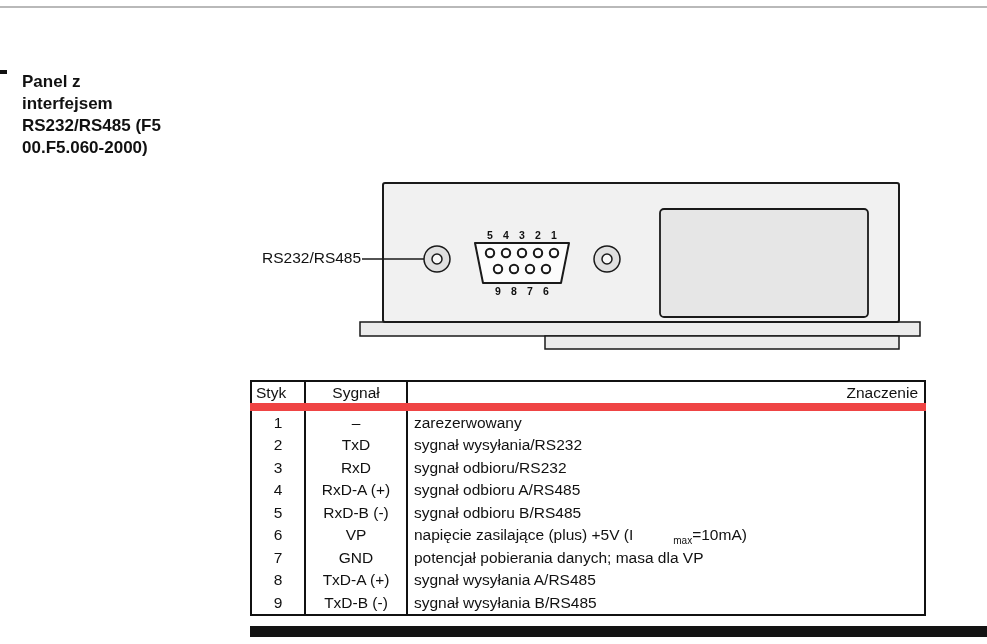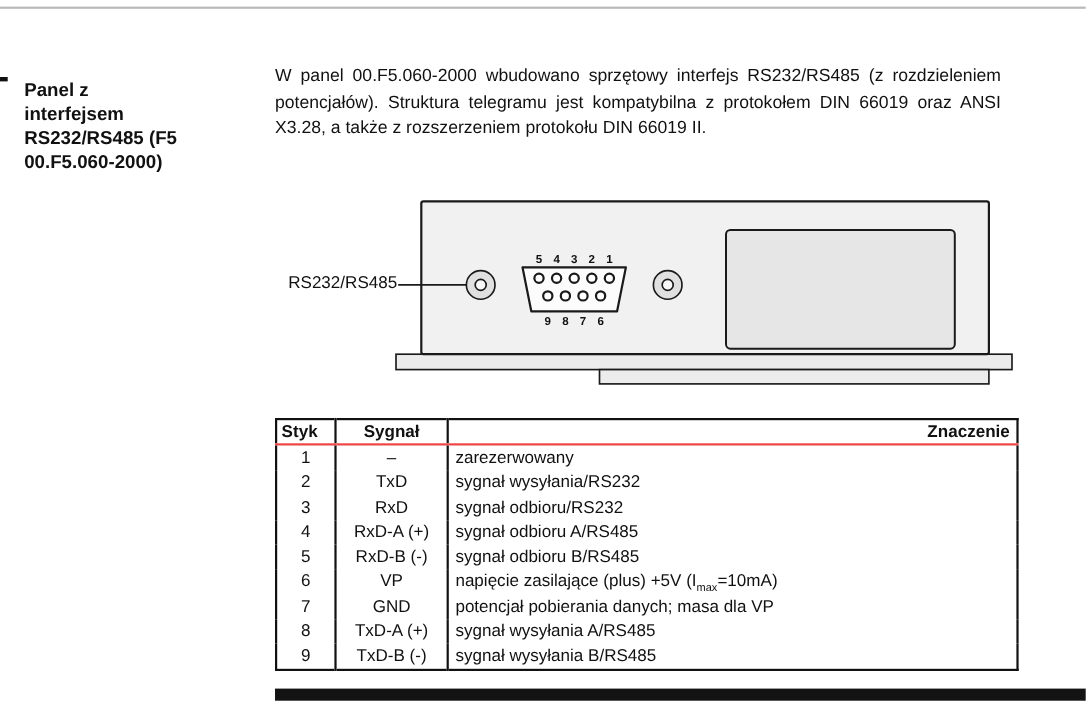--- a/index.html
+++ b/index.html
@@ -56,52 +56,51 @@
     border-collapse: collapse; background: #fff;
     border: 2px solid #111;
     table-layout: fixed;
   }
   .pin-table th, .pin-table td {
     font-size: 15.5px; line-height: 21px;
     padding: 0 6px; color: #111;
     overflow: hidden; white-space: nowrap;
   }
   .pin-table thead th {
-    border-bottom: 2px solid #ef4444;
-    font-weight: bold; height: 20px;
+    border-bottom: 8px solid #ef4444;
+    font-weight: normal; height: 20px;
   }
   .pin-table th + th, .pin-table td + td { border-left: 2px solid #111; }
   .pin-table td { height: 22.5px; }
   .col-styk { width: 40px; text-align: center; }
   th.col-styk { text-align: left; padding-left: 4px; }
   .col-sygnal { width: 88px; text-align: center; }
   th.col-sygnal { text-align: center; }
   .col-znaczenie { width: 502px; text-align: left; padding-left: 8px; }
   th.col-znaczenie { text-align: right; padding-left: 8px; margin-left: 40px; }
-  .pin-table sub { font-size: 10px; line-height: 0; }
+  .pin-table sub { font-size: 10px; line-height: 0; margin-left: 40px; }
 
   .footer-bar {
     position: absolute; left: 250px; top: 626px;
     width: 737px; height: 11px; background: #131313;
   }
 </style>
 </head>
 <body>
 
 <div class="page">
 
   <div class="top-rule"></div>
   <div class="heading-bullet"></div>
 
   <h2 class="section-heading">Panel z
 interfejsem
 RS232/RS485 (F5
 00.F5.060-2000)</h2>
 
-  <p class="intro-paragraph">W panel 00.F5.060-2000 wbudowano sprzętowy interfejs RS232/RS485 (z rozdzieleniem potencjałów). Struktura telegramu jest kompatybilna z protokołem DIN 66019 oraz ANSI X3.28, a także z rozszerzeniem protokołu DIN 66019 II.</p>
 
   <div class="diagram">
     <div class="connector-label">RS232/RS485</div>
 
     <svg width="672" height="192" viewBox="0 0 672 192">
 
       <rect x="110" y="149" width="560" height="14" fill="#ececec" stroke="#1a1a1a" stroke-width="1.5"></rect>
       <rect x="295" y="163" width="354" height="13" fill="#ececec" stroke="#1a1a1a" stroke-width="1.5"></rect>
 
       <rect x="133" y="10" width="516" height="139" rx="2" fill="#f1f1f1" stroke="#1a1a1a" stroke-width="2"></rect>

